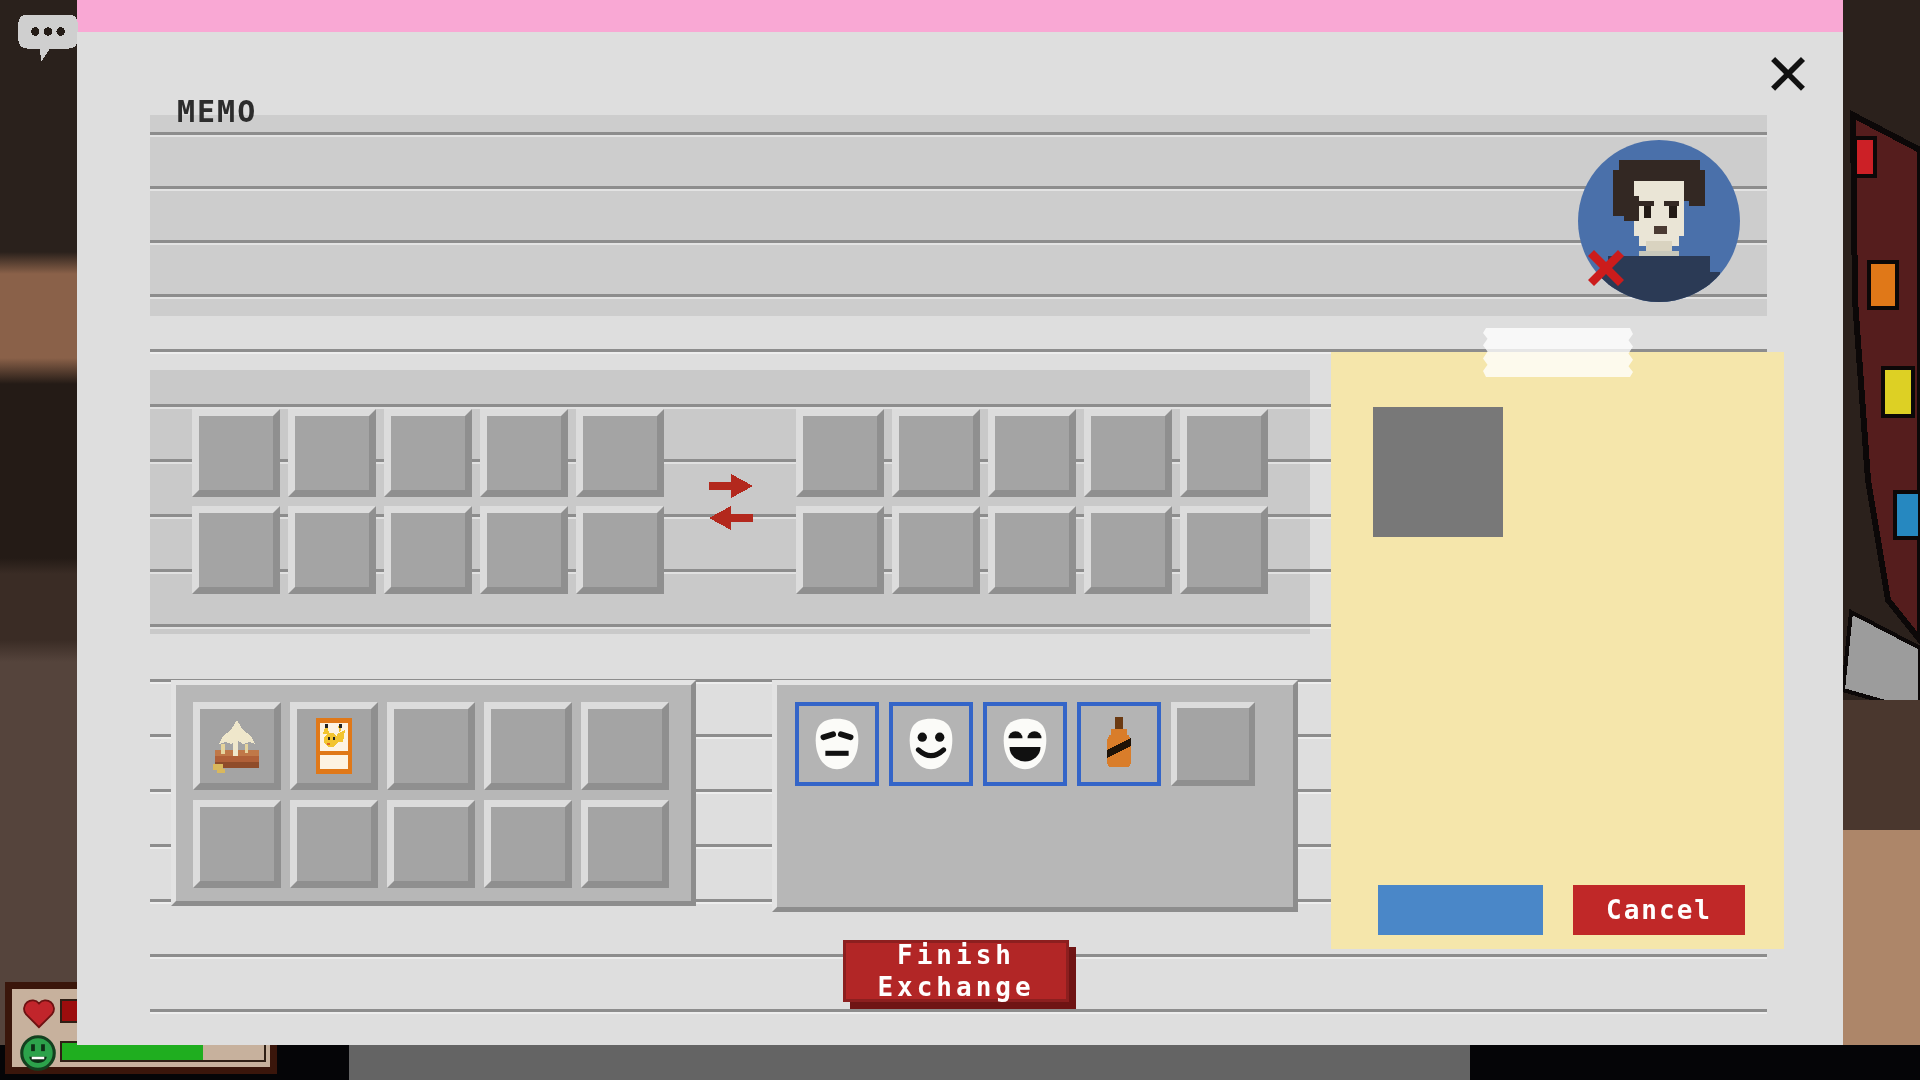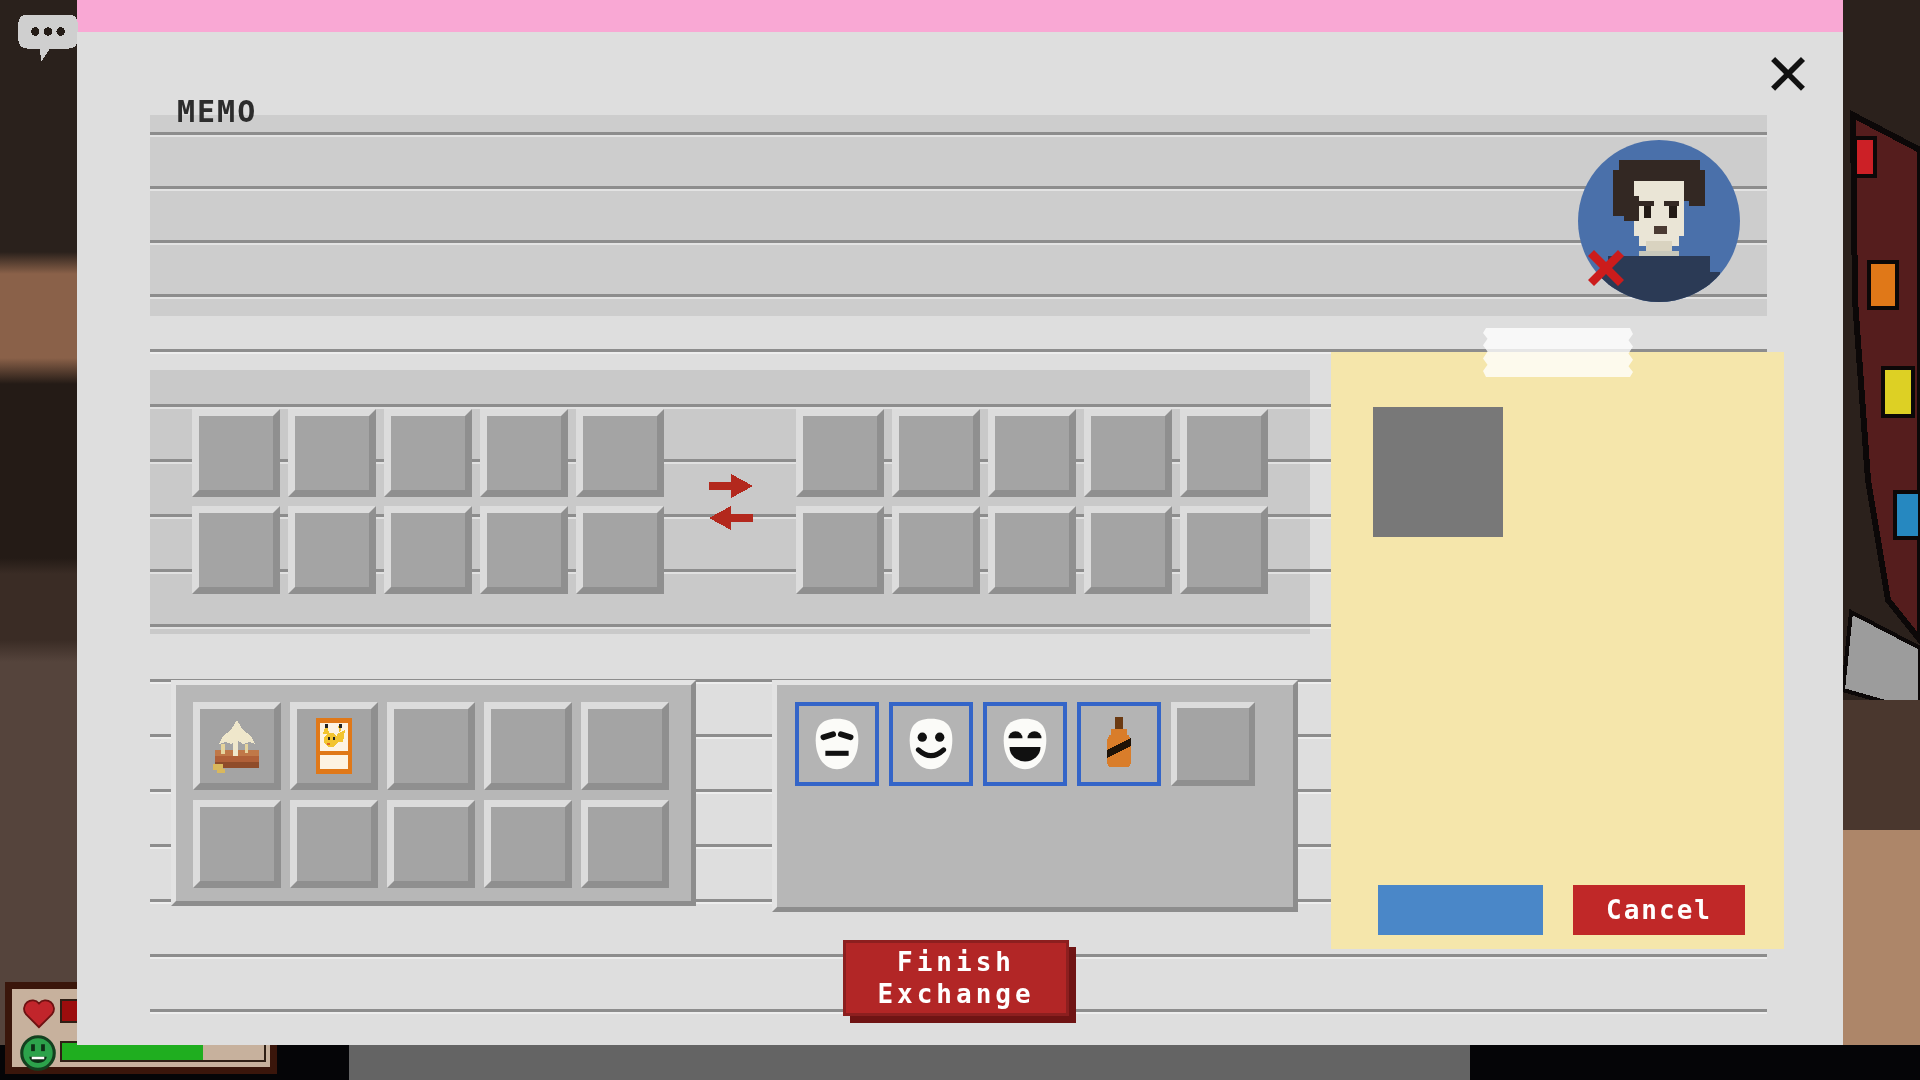--- a/index.html
+++ b/index.html
@@ -60,21 +60,21 @@
   .note{position:absolute;left:1254px;top:320px;width:453px;height:597px;background:#f5e6ab;}
   .tape{position:absolute;left:1406px;top:296px;width:150px;height:49px;background:rgba(255,255,255,.78);
         clip-path:polygon(2% 0,98% 0,100% 12%,97% 25%,100% 38%,97% 52%,100% 65%,97% 78%,100% 90%,98% 100%,
                           2% 100%,0 88%,3% 75%,0 62%,3% 48%,0 35%,3% 22%,0 10%);}
   .note-image{position:absolute;left:42px;top:55px;width:130px;height:130px;background:#787878;}
   .note-btn{position:absolute;top:533px;height:50px;border:0;font-family:"DejaVu Sans Mono",monospace;
             font-size:26px;font-weight:bold;color:#fff;letter-spacing:2px;cursor:pointer;}
   .btn-confirm{left:47px;width:165px;background:#4a87c8;}
   .btn-cancel{left:242px;width:172px;background:#c02828;}
   
-  .finish-btn{position:absolute;left:766px;top:908px;width:226px;height:76px;background:#b22626;
+  .finish-btn{position:absolute;left:766px;top:908px;width:226px;height:62px;background:#b22626;
               border:3px solid #8c1f1f;box-shadow:7px 7px 0 #6f1414;color:#fff;cursor:pointer;
               font-family:"DejaVu Sans Mono",monospace;font-size:26px;font-weight:bold;letter-spacing:4px;
               display:flex;flex-direction:column;align-items:center;justify-content:center;line-height:1.25;padding:0;}
 </style>
 </head>
 <body>
 
 <div class="stage">
 
   <div class="bg-left"></div>

